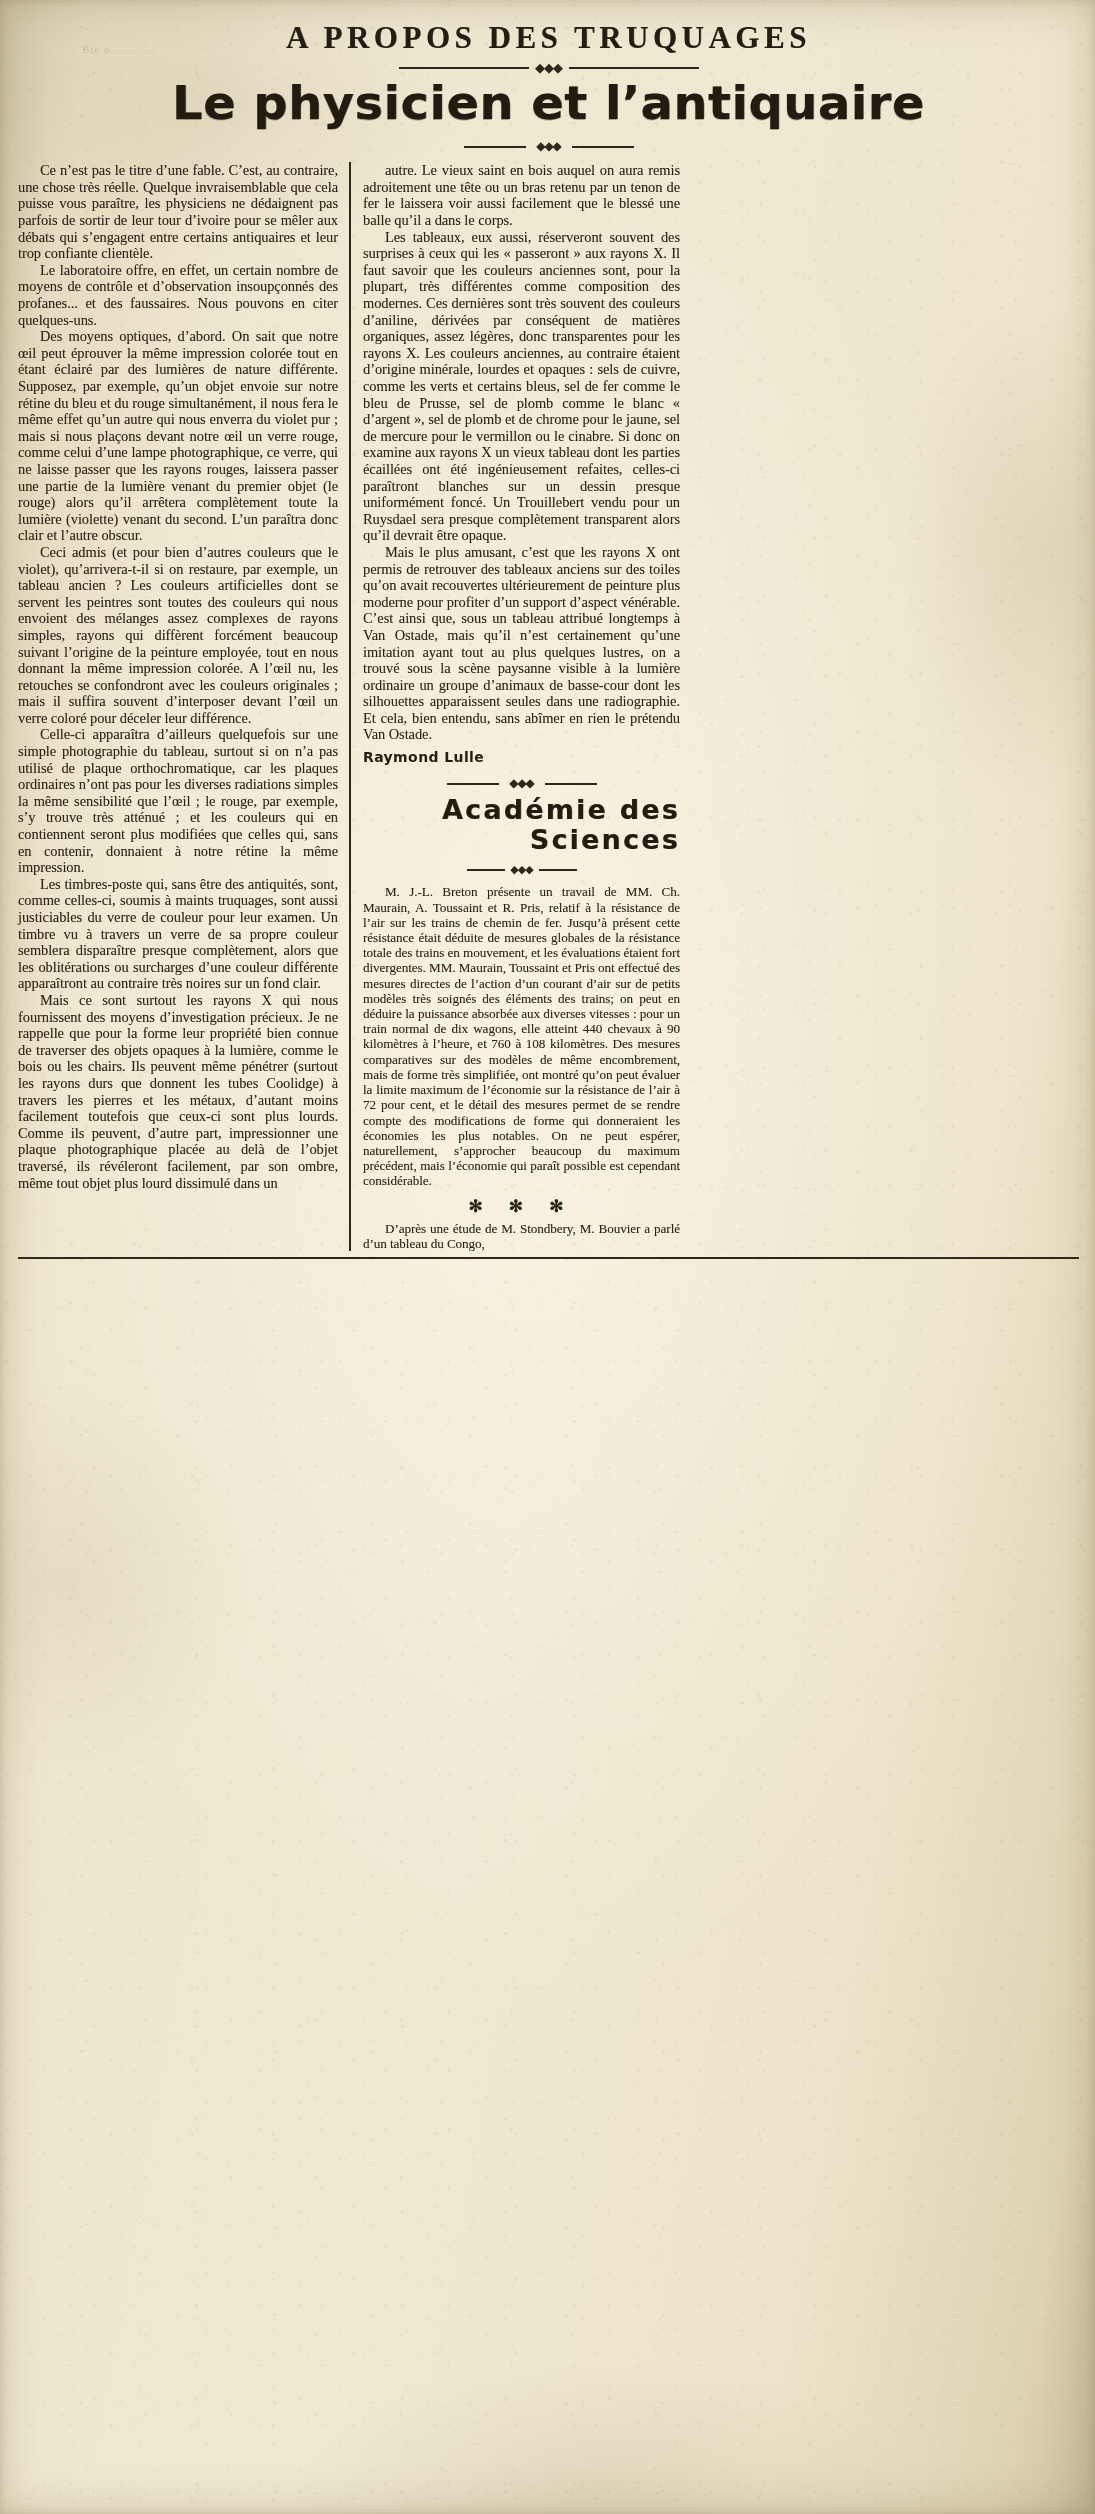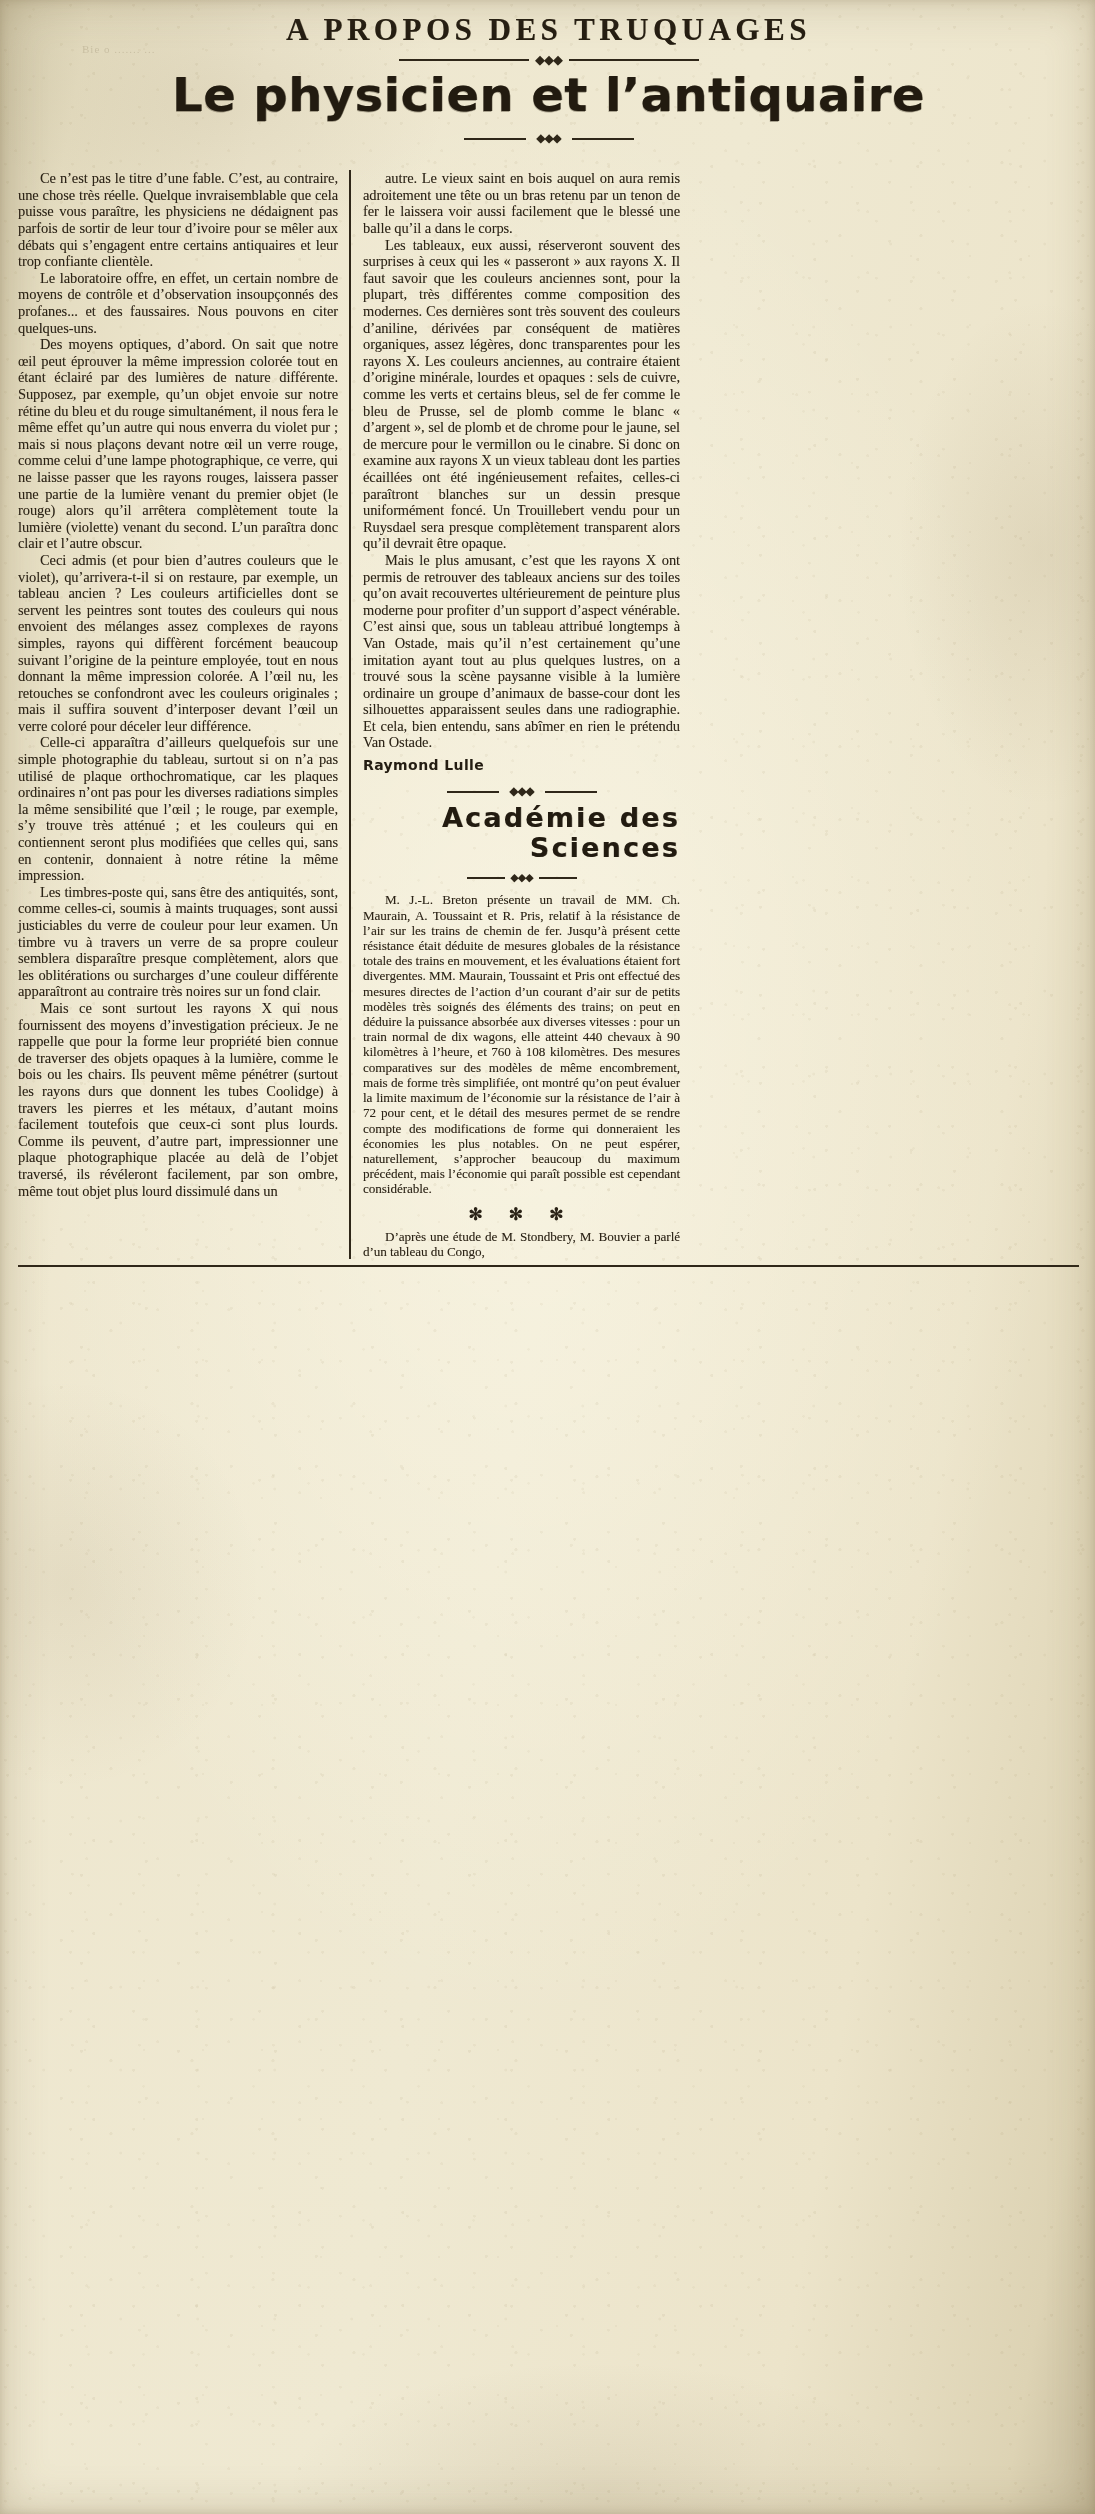--- a/index.html
+++ b/index.html
@@ -46,21 +46,21 @@
     pointer-events: none;
     background:
       radial-gradient(ellipse 30% 9% at 20% 4%,  rgba(120,100,62,.10), transparent 70%),
       radial-gradient(ellipse 18% 14% at 95% 22%, rgba(128,106,66,.12), transparent 72%),
       radial-gradient(ellipse 24% 11% at 6% 63%, rgba(124,102,64,.09), transparent 74%),
       radial-gradient(ellipse 40% 7%  at 55% 99%, rgba(118,98,60,.11), transparent 72%);
   }
   .inner {
     position: relative;
     z-index: 2;
-    padding: 12px 16px 8px 18px;
+    padding: 20px 16px 8px 18px;
     box-sizing: border-box;
     height: 100%;
   }
 
   
   .kicker {
     text-align: center;
     font-family: "Liberation Serif", "DejaVu Serif", serif;
     font-weight: bold;
     font-size: 31px;
@@ -151,21 +151,21 @@
     transform: translateX(-50%);
     font-size: 12px;
     line-height: 11px;
     letter-spacing: -1px;
     color: #2f2719;
   }
 
   
   .columns {
     display: flex;
-    margin-top: 24px;
+    margin-top: 8px;
     align-items: stretch;
   }
   .col {
     width: 331px;
     box-sizing: border-box;
   }
   .col-left  { padding-right: 11px; }
   .col-right { padding-left: 12px; border-left: 2px solid #2f2719; }
 
   .col p {

